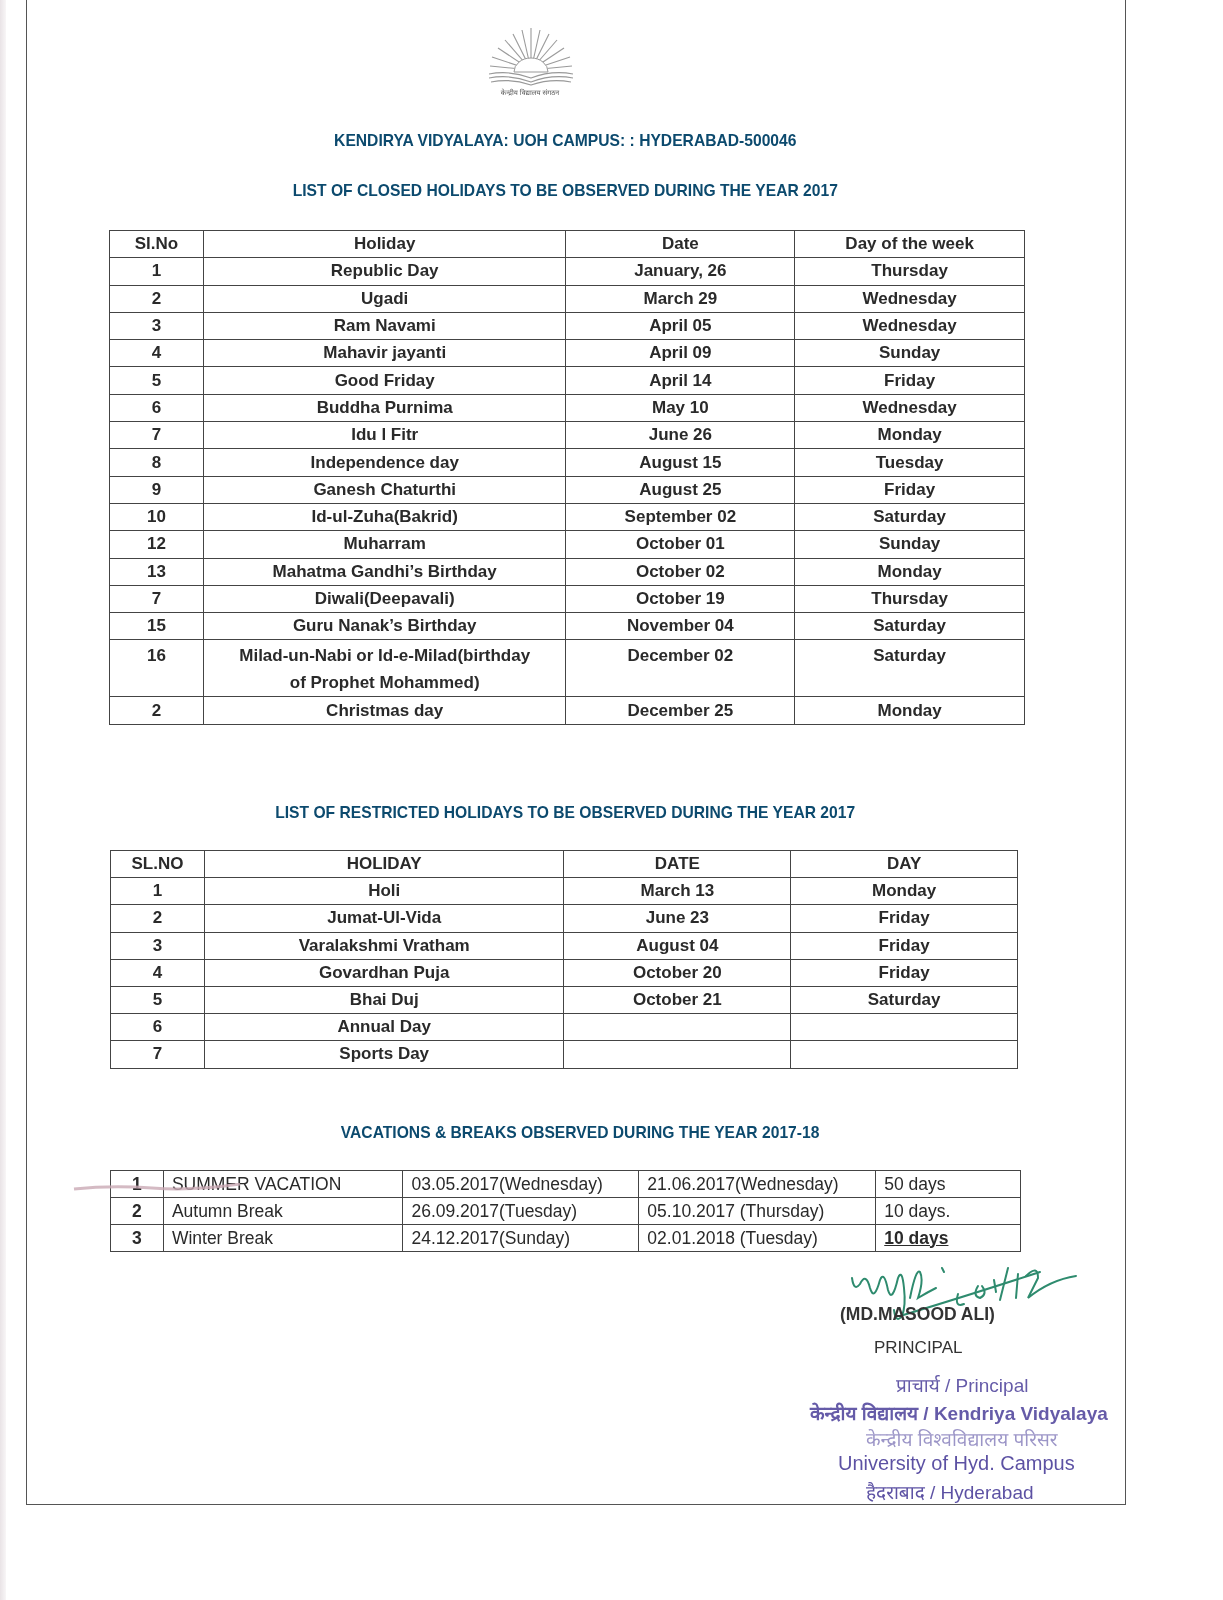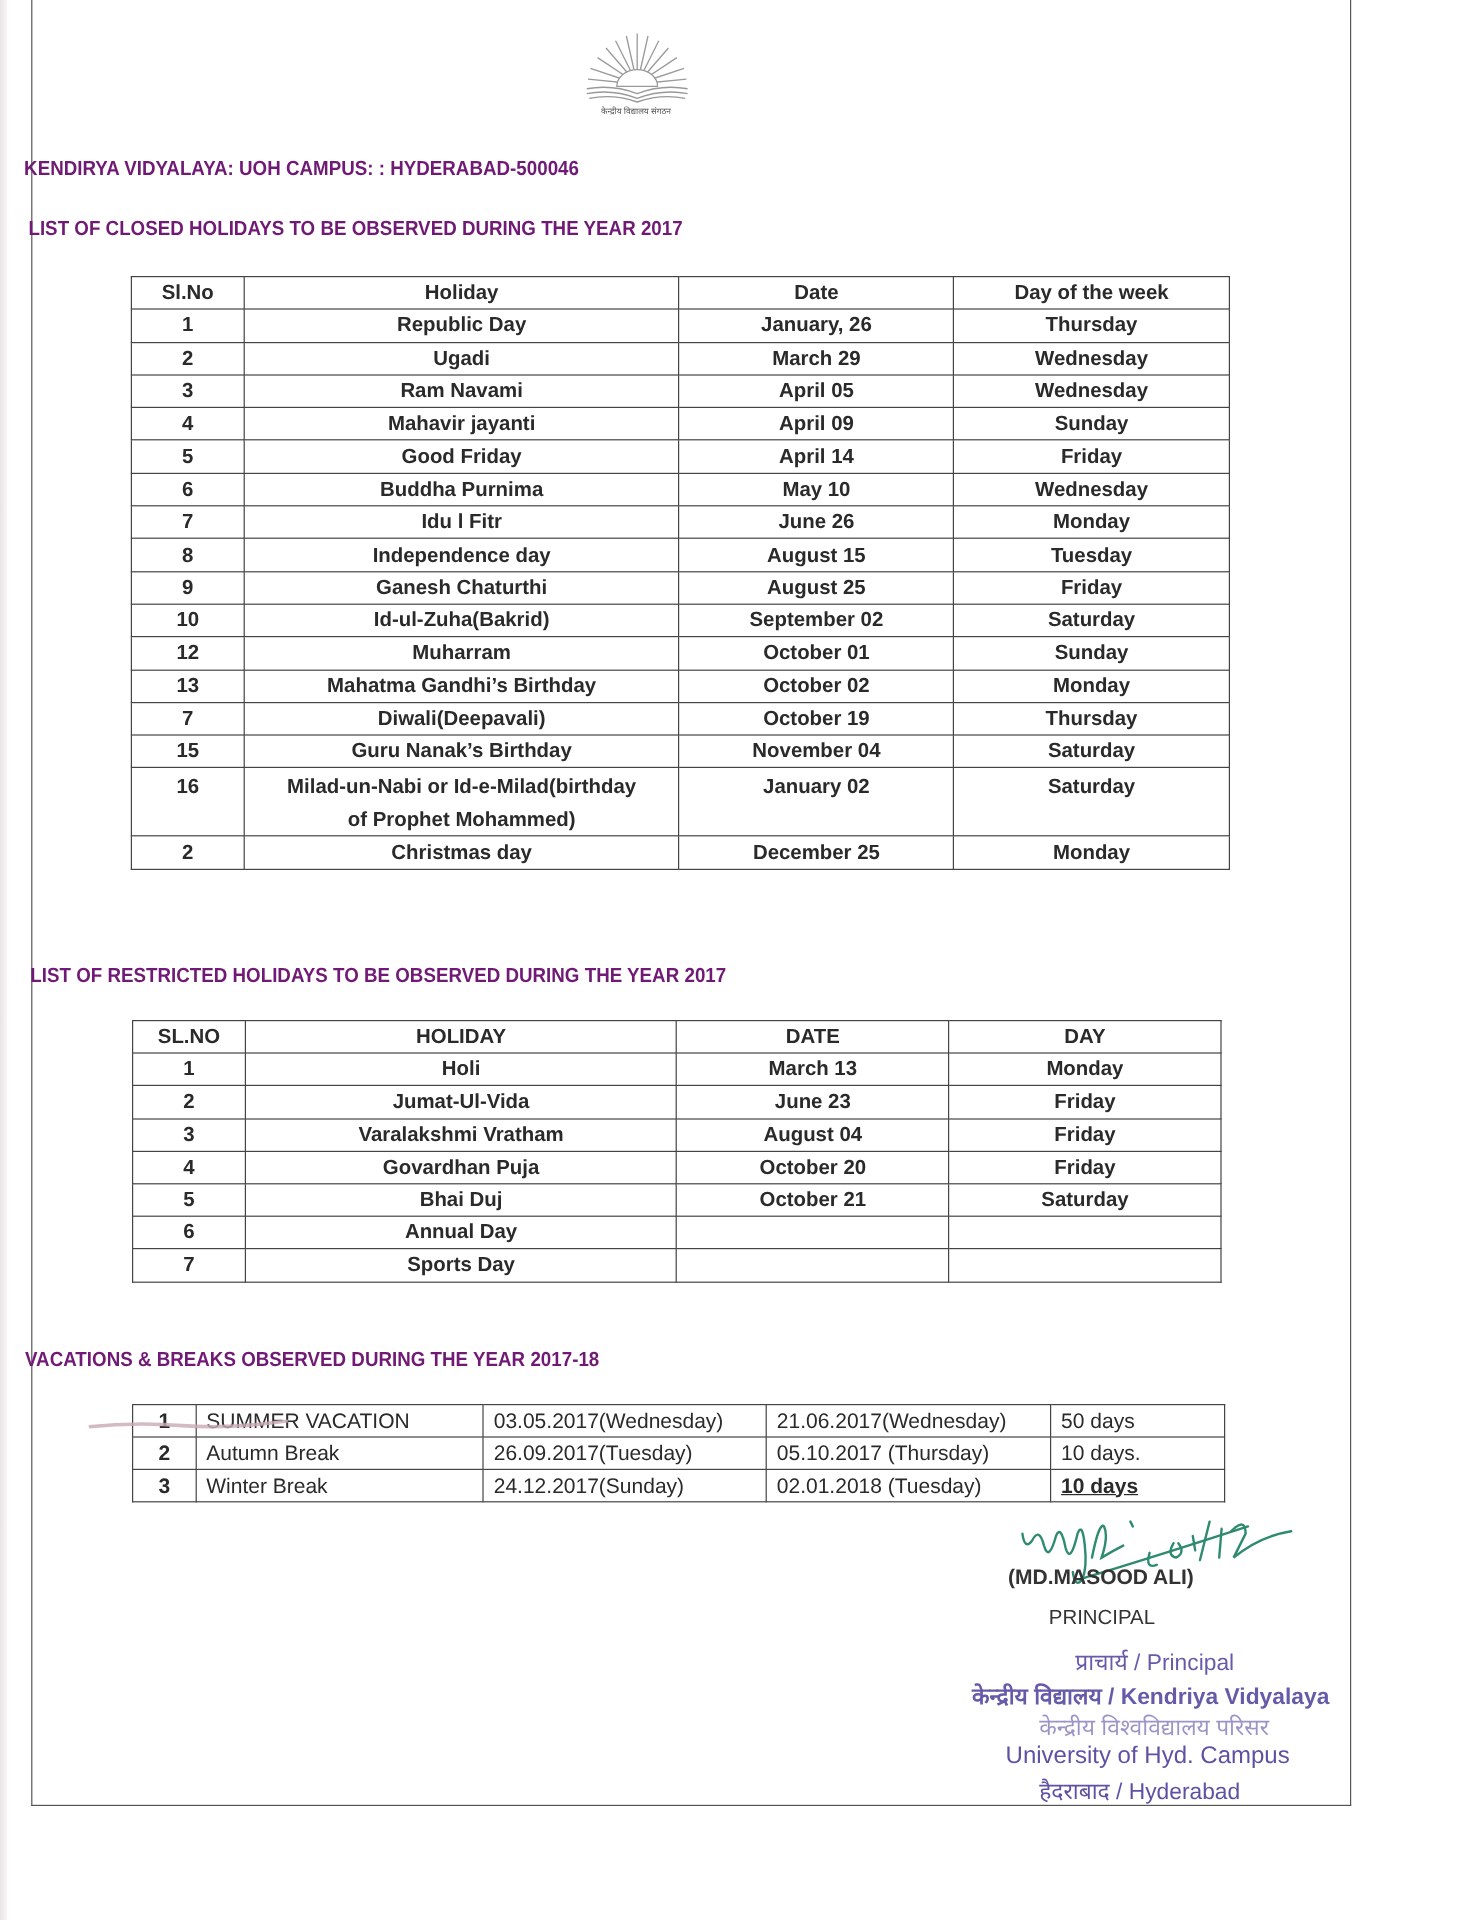--- a/index.html
+++ b/index.html
@@ -17,23 +17,23 @@
       background: linear-gradient(to right, #e9e3e6, #f8f6f7);
     }
     .logo {
       position: absolute; left: 486px; top: 22px; width: 90px; height: 82px;
     }
     .logo-text {
       position: absolute; left: 470px; top: 88px; width: 120px; text-align: center;
       font-size: 7px; color: #555;
     }
     .heading {
-      position: absolute; left: 0; width: 1130px; 
+      position: absolute; left: 0; width: 1130px; text-align: center;
       font-family: "Liberation Sans Narrow", "Liberation Sans", sans-serif;
-      font-weight: bold; font-size: 17px; color: #701a75;
+      font-weight: bold; font-size: 17px; color: #0c4a6e;
       text-decoration: underline; text-underline-offset: 3px;
     }
     .heading span { transform: scaleX(0.92); display: inline-block; }
     table { position: absolute; border-collapse: collapse; }
     td, th {
       border: 1.3px solid #444; padding: 0; text-align: center;
       font-weight: bold; font-size: 17px; color: #2a2a2a; vertical-align: middle;
     }
     th { font-weight: bold; margin-top: 32px; }
     .closed { left: 109px; top: 230px; width: 916px; }
@@ -187,21 +187,21 @@
       </tr>
   <tr>
         <td>15</td>
         <td>Guru Nanak’s Birthday</td>
         <td>November 04</td>
         <td>Saturday</td>
       </tr>
   <tr>
     <td class="tall">16</td>
     <td class="tall"><span>Milad-un-Nabi or Id-e-Milad(birthday</span><br><span>of Prophet Mohammed)</span></td>
-    <td class="tall">January 02</td>
+    <td class="tall">December 02</td>
     <td class="tall">Saturday</td>
   </tr>
   <tr>
         <td>2</td>
         <td>Christmas day</td>
         <td>December 25</td>
         <td>Monday</td>
       </tr>
 </tbody>
   </table>
@@ -260,21 +260,21 @@
       </tr>
   <tr>
         <td>7</td>
         <td>Sports Day</td>
         <td></td>
         <td></td>
       </tr>
 </tbody>
   </table>
 
-<div class="heading" style="top:1123px;"><span>VACATIONS &amp; BREAKS OBSERVED DURING THE YEAR 2017-18</span></div>
+<div class="heading" style="top:1123px;padding-left:15px;"><span>VACATIONS &amp; BREAKS OBSERVED DURING THE YEAR 2017-18</span></div>
 
 <table class="vac">
   <colgroup>
       <col style="width:53px">
       <col style="width:240px">
       <col style="width:236px">
       <col style="width:237px">
       <col style="width:145px">
     </colgroup>
   <tbody>

